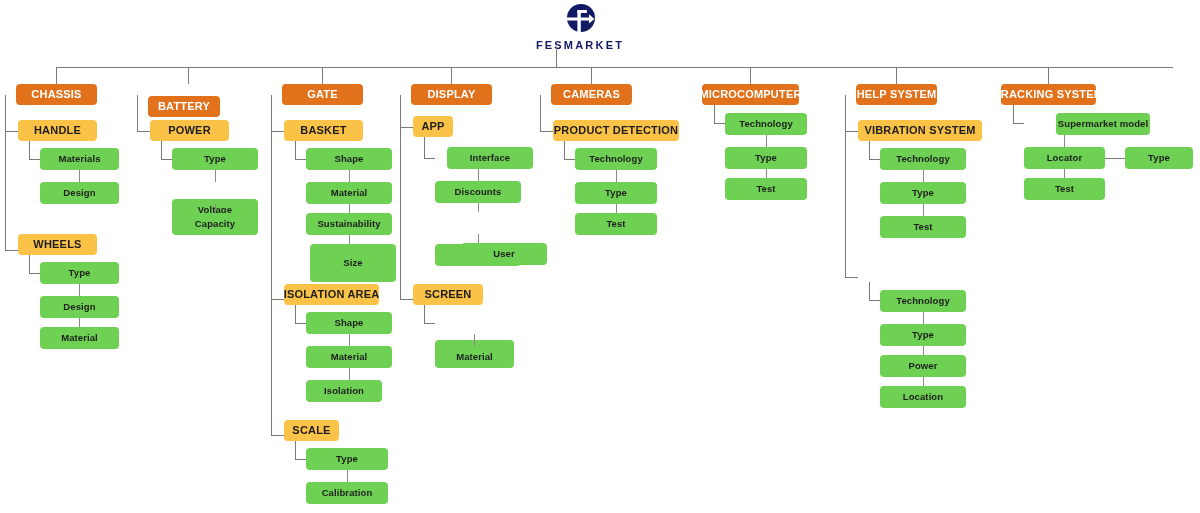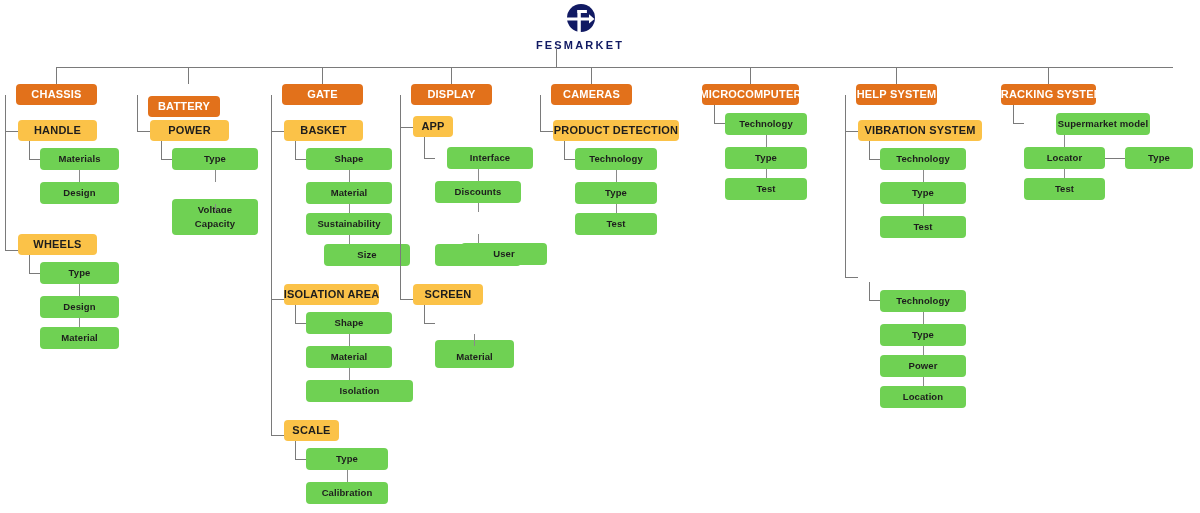--- a/index.html
+++ b/index.html
@@ -169,30 +169,30 @@
 
   <div class="node mid" style="left:284px; top:120px; width:79px; height:21px;">BASKET</div>
   <div class="conn v" style="left:295px; top:141px; height:18px;"></div>
   <div class="conn h" style="left:295px; top:159px; width:11px;"></div>
   <div class="node leaf" style="left:306px; top:148px; width:86px; height:22px;">Shape</div>
   <div class="conn v stub" style="left:349px; top:170px; height:12px;"></div>
   <div class="node leaf" style="left:306px; top:182px; width:86px; height:22px;">Material</div>
   <div class="conn v stub" style="left:349px; top:204px; height:9px;"></div>
   <div class="node leaf" style="left:306px; top:213px; width:86px; height:22px;">Sustainability</div>
   <div class="conn v stub" style="left:349px; top:235px; height:9px;"></div>
-  <div class="node leaf" style="left:324px; top:244px; width:86px; height:22px;">Size</div>
+  <div class="node leaf" style="left:310px; top:244px; width:86px; height:38px;">Size</div>
 
   <div class="node mid" style="left:284px; top:284px; width:95px; height:21px;">ISOLATION AREA</div>
   <div class="conn v" style="left:295px; top:305px; height:18px;"></div>
   <div class="conn h" style="left:295px; top:323px; width:11px;"></div>
   <div class="node leaf" style="left:306px; top:312px; width:86px; height:22px;">Shape</div>
   <div class="conn v stub" style="left:349px; top:334px; height:12px;"></div>
   <div class="node leaf" style="left:306px; top:346px; width:86px; height:22px;">Material</div>
   <div class="conn v stub" style="left:349px; top:368px; height:12px;"></div>
-  <div class="node leaf" style="left:306px; top:380px; width:107px; height:22px;">Isolation</div>
+  <div class="node leaf" style="left:306px; top:380px; width:76px; height:22px;">Isolation</div>
 
   <div class="node mid" style="left:284px; top:420px; width:55px; height:21px;">SCALE</div>
   <div class="conn v" style="left:295px; top:441px; height:18px;"></div>
   <div class="conn h" style="left:295px; top:459px; width:11px;"></div>
   <div class="node leaf" style="left:306px; top:448px; width:82px; height:22px;">Type</div>
   <div class="conn v stub" style="left:347px; top:470px; height:12px;"></div>
   <div class="node leaf" style="left:306px; top:482px; width:82px; height:22px;">Calibration</div>
 
   <div class="node root" style="left:411px; top:84px; width:81px; height:21px;">DISPLAY</div>
 

